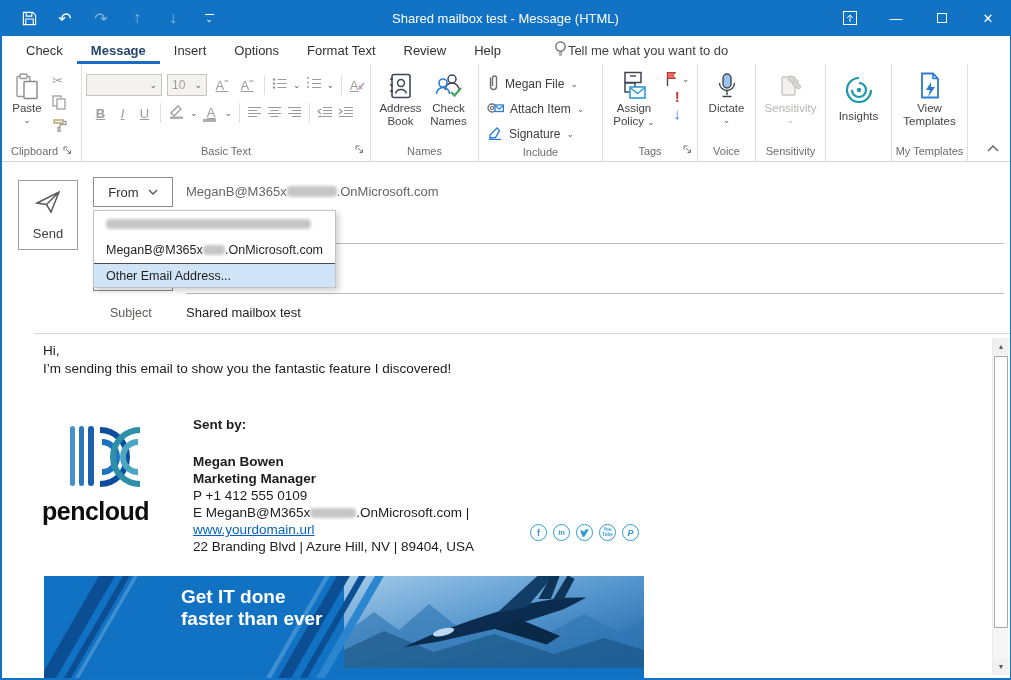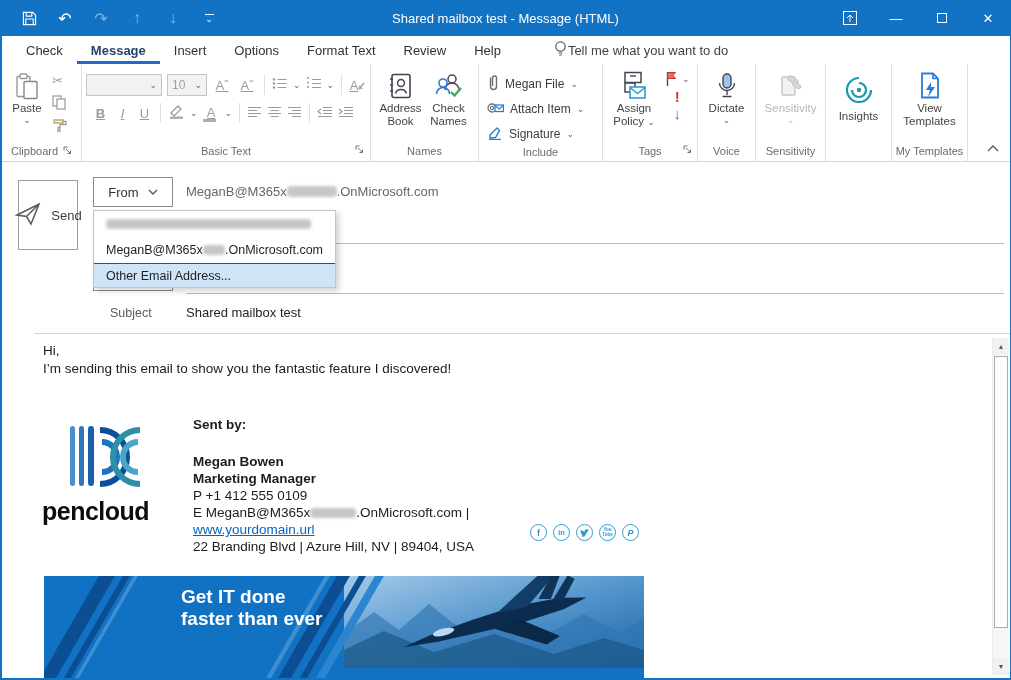--- a/index.html
+++ b/index.html
@@ -51,21 +51,21 @@
   .inc { display:flex; flex-direction:column; gap:3px; padding:5px 2px 0 4px; }
   .inc-row { display:flex; align-items:center; gap:6px; height:22px; font-size:12px; color:#3b3b3b; white-space:nowrap; }
   
   .tagcol { display:flex; flex-direction:column; align-items:center; gap:2px; padding:3px 2px 0 4px; }
   .imp-high { color:#cf3b2e; font-weight:bold; font-size:15px; line-height:15px; }
   .imp-low { color:#2b7cd3; font-weight:bold; font-size:15px; line-height:15px; }
   .collapse { position:absolute; right:12px; bottom:5px; color:#605e5c; }
 
   
   .mailheader { position:absolute; top:163px; left:2px; right:1px; height:170px; background:#fff; }
-  .sendbtn { position:absolute; left:16px; top:17px; width:60px; height:70px; border:1px solid #9f9d9b; background:#fff; display:flex; flex-direction:row; align-items:center; justify-content:center; gap:9px; font-size:13px; color:#3b3b3b; }
+  .sendbtn { position:absolute; left:16px; top:17px; width:60px; height:70px; border:1px solid #9f9d9b; background:#fff; display:flex; flex-direction:column; align-items:center; justify-content:center; gap:9px; font-size:13px; color:#3b3b3b; }
   .frombtn { position:absolute; left:91px; top:14px; width:80px; height:30px; border:1px solid #8d8b89; background:#fff; display:flex; align-items:center; justify-content:center; gap:9px; font-size:13px; color:#323130; }
   .fromval { position:absolute; left:184px; top:21px; font-size:13px; color:#666; }
   .redact { display:inline-block; background:#c6c6c6; border-radius:4px; filter:blur(1.5px); vertical-align:-1px; }
   .fieldline { position:absolute; left:184px; right:6px; height:1px; background:#bdbbb9; }
   .ccsliver { position:absolute; left:91px; top:96px; width:80px; height:32px; border:1px solid #8d8b89; background:#fff; z-index:5; }
   .dropdown { position:absolute; left:91px; top:47px; width:243px; background:#fff; border:1px solid #c5c3c1; box-shadow:3px 3px 6px rgba(0,0,0,0.18); z-index:10; font-size:12.5px; color:#1f1f1f; }
   .ddi { padding:5px 12px; height:26px; display:flex; align-items:center; }
   .ddsep { border-top:1px solid #4a4a4a; }
   .ddi.hl { background:#cfe4f7; height:23px; }
   .subjlbl { position:absolute; left:108px; top:143px; font-size:12.5px; color:#5d5b59; }

